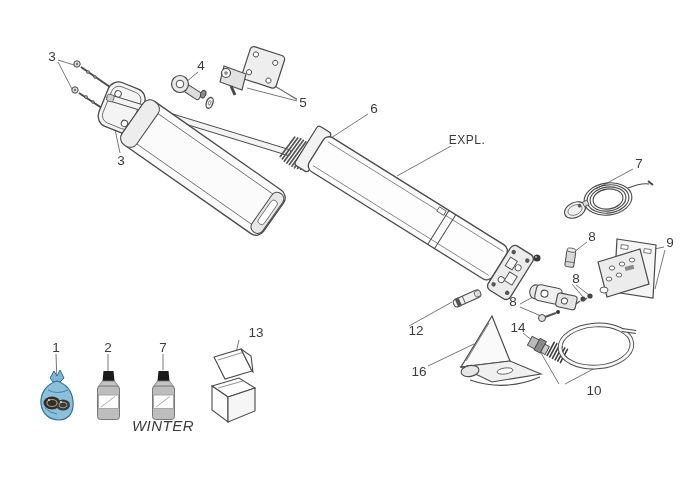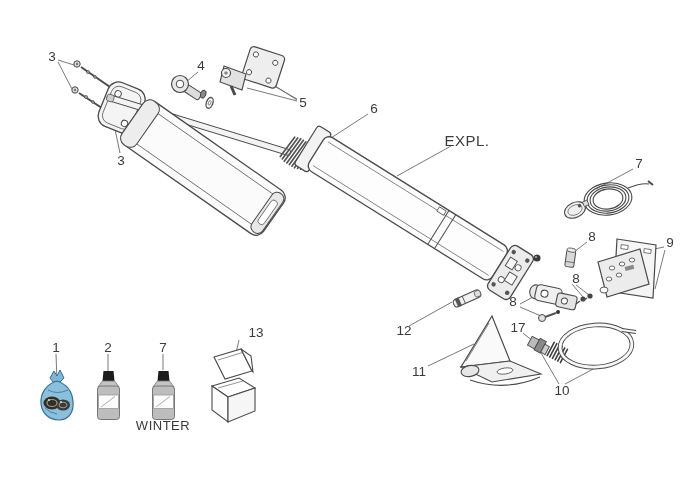--- a/index.html
+++ b/index.html
@@ -6,22 +6,22 @@
   #stage{
     position:relative;width:694px;height:500px;background:#ffffff;
     font-family:"Liberation Sans", sans-serif;overflow:hidden;
   }
   #art{position:absolute;left:0;top:0;}
   .lbl{
     position:absolute;transform:translate(-50%,-50%);
     font-size:13.5px;color:#3b3b3b;white-space:nowrap;line-height:1;
     font-family:"Liberation Sans", sans-serif;
   }
-  .lbl.small{font-size:13px;letter-spacing:0.5px;}
-  .lbl.expl{font-size:15px;letter-spacing:0.5px;}
+  .lbl.small{font-size:15px;letter-spacing:0.5px;font-style:italic;}
+  .lbl.expl{font-size:12px;letter-spacing:0.5px;}
 </style>
 </head>
 <body>
 
 <div id="stage">
 
 <svg id="art" width="694" height="500" viewBox="0 0 694 500">
 
   <g stroke="#6a6a6a" stroke-width="0.9" fill="none">
     <path d="M58,60 L74,65"></path>
@@ -292,23 +292,23 @@
 <div class="lbl" style="left:121px;top:161px">3</div>
 <div class="lbl" style="left:201px;top:66px">4</div>
 <div class="lbl" style="left:303px;top:103px">5</div>
 <div class="lbl" style="left:374px;top:109px">6</div>
 <div class="lbl expl" style="left:467px;top:140px">EXPL.</div>
 <div class="lbl" style="left:639px;top:164px">7</div>
 <div class="lbl" style="left:592px;top:237px">8</div>
 <div class="lbl" style="left:670px;top:243px">9</div>
 <div class="lbl" style="left:576px;top:279px">8</div>
 <div class="lbl" style="left:513px;top:302px">8</div>
-<div class="lbl" style="left:404px;top:331px">12</div>
-<div class="lbl" style="left:419px;top:372px">11</div>
-<div class="lbl" style="left:518px;top:328px">17</div>
-<div class="lbl" style="left:562px;top:391px">10</div>
+<div class="lbl" style="left:416px;top:331px">12</div>
+<div class="lbl" style="left:419px;top:372px">16</div>
+<div class="lbl" style="left:518px;top:328px">14</div>
+<div class="lbl" style="left:594px;top:391px">10</div>
 <div class="lbl" style="left:56px;top:348px">1</div>
 <div class="lbl" style="left:108px;top:348px">2</div>
 <div class="lbl" style="left:163px;top:348px">7</div>
 <div class="lbl" style="left:256px;top:333px">13</div>
 <div class="lbl small" style="left:163px;top:425px">WINTER</div>
 
 </div>
 
 </body></html>

